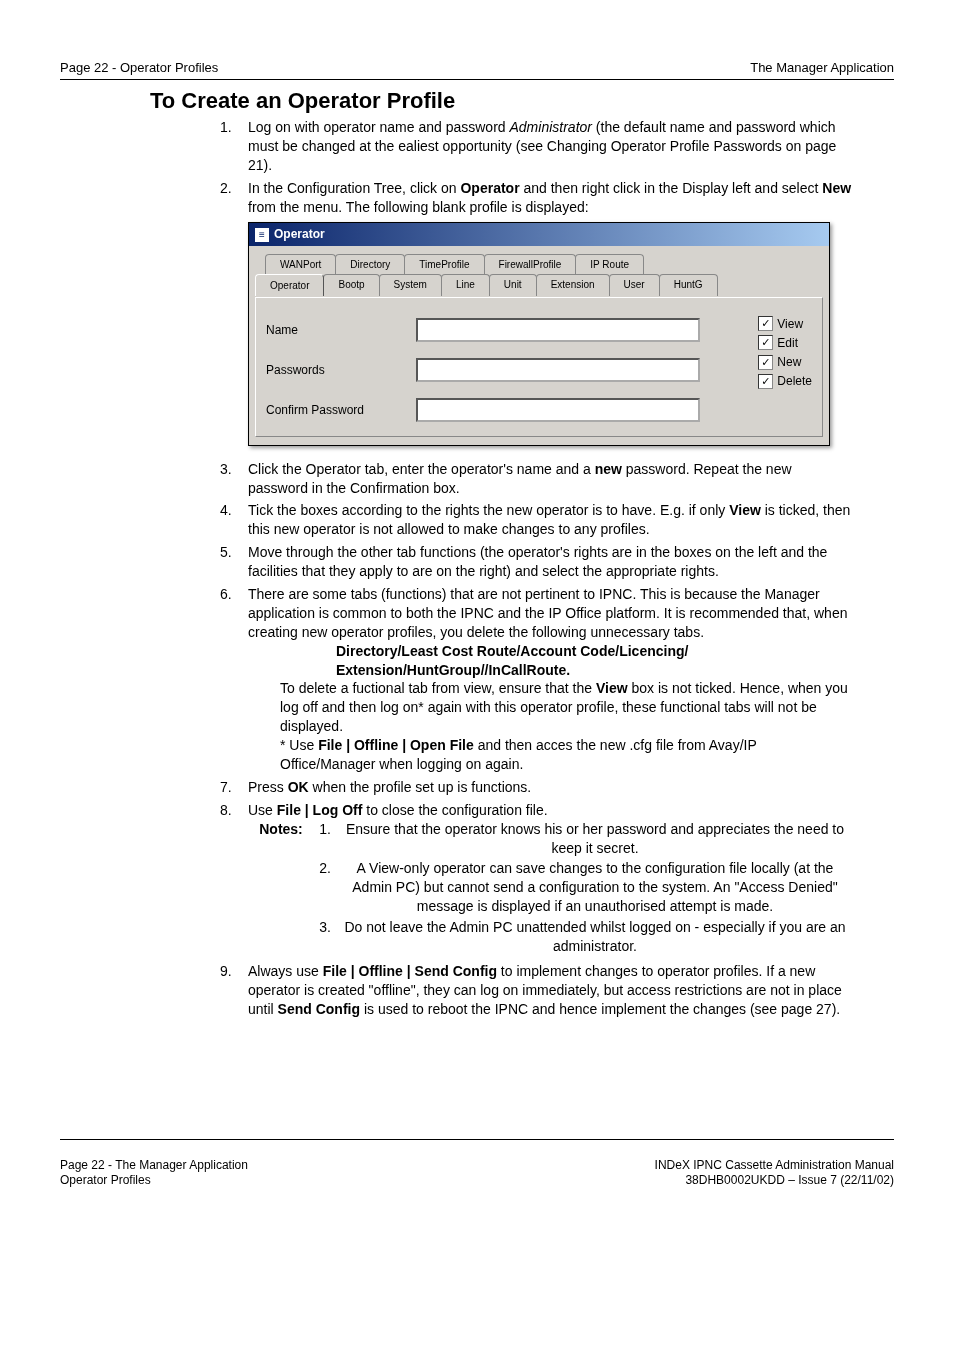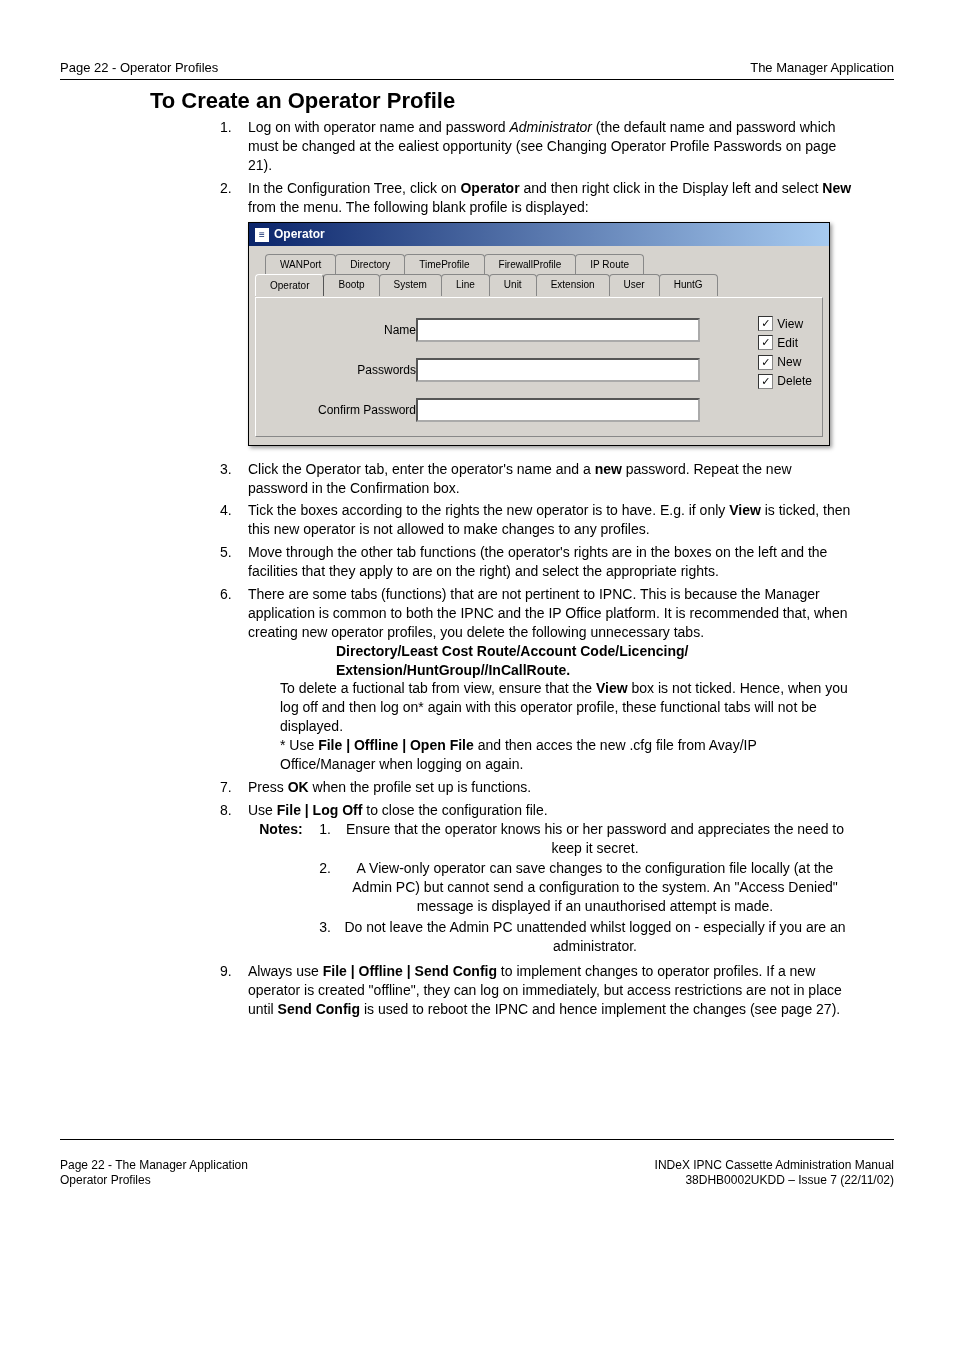--- a/index.html
+++ b/index.html
@@ -106,21 +106,20 @@
     border-left-color: #fff;
     background: #d6d3ce;
     padding: 20px 10px 10px 10px;
     position: relative;
     margin-top: -1px;
   }
   .form-row {
     display: flex;
     align-items: center;
     margin-bottom: 16px;
-    text-align: right;
   }
   .form-label {
     width: 150px;
     font-size: 12px;
     color: #000;
   }
   .text-input {
     width: 280px;
     height: 20px;
     background: #fff;

